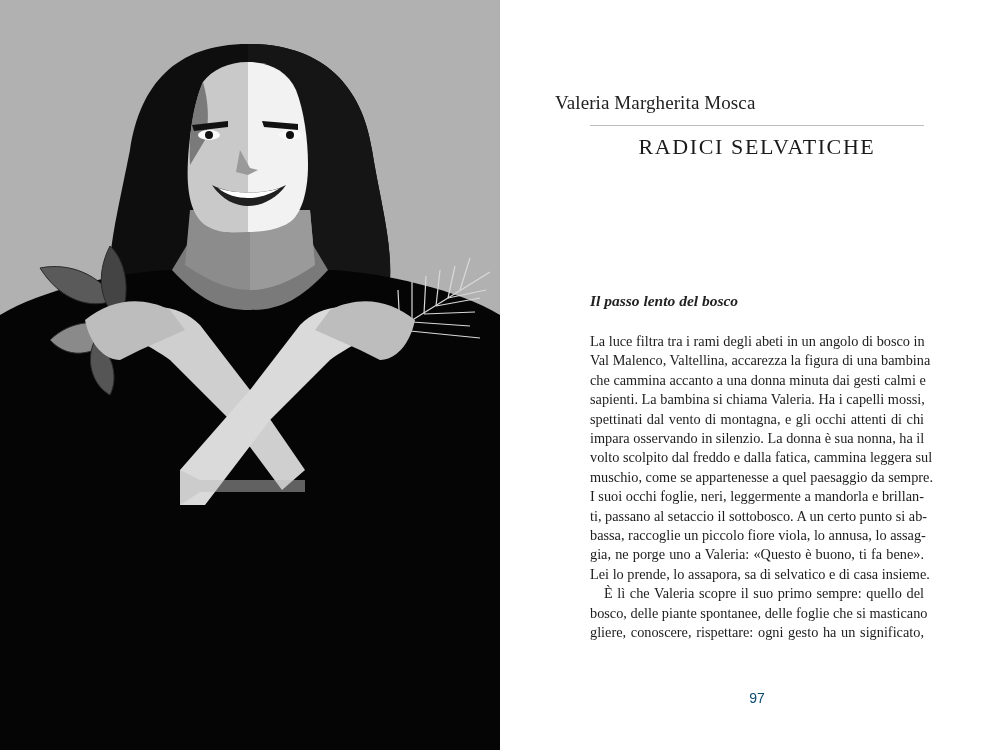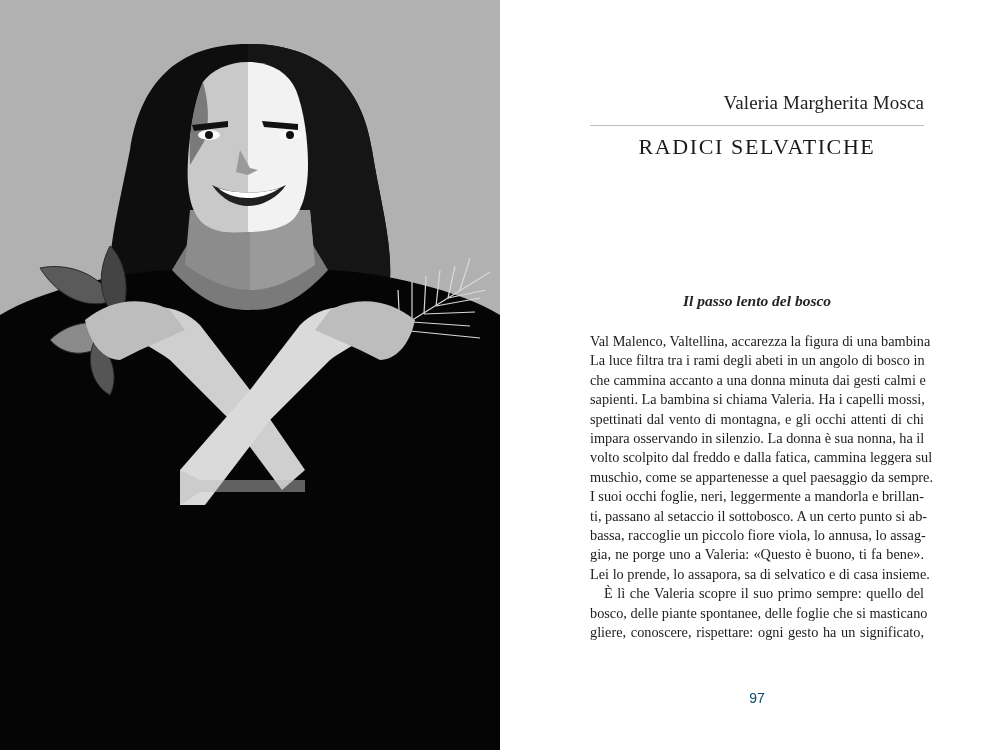--- a/index.html
+++ b/index.html
@@ -2,32 +2,32 @@
 <html><head>
   <meta charset="utf-8">
   <style>
     * { margin: 0; padding: 0; box-sizing: border-box; }
     html, body { width: 1000px; height: 750px; overflow: hidden; background: #ffffff; }
     .spread { position: relative; width: 1000px; height: 750px; display: flex; }
     .left-page { position: relative; width: 500px; height: 750px; background: #b1b1b1; overflow: hidden; }
     .left-page svg { position: absolute; left: 0; top: 0; width: 500px; height: 750px; }
     .right-page { position: relative; width: 500px; height: 750px; background: #ffffff; }
     .author {
-      position: absolute; left: 590px; top: 92px; width: 334px; text-align: right;
+      position: absolute; left: 555px; top: 92px; width: 334px; text-align: left;
       font-family: "Liberation Serif", "DejaVu Serif", serif; font-size: 19px; color: #222;
       letter-spacing: 0.1px;
     }
     .divider { position: absolute; left: 590px; top: 125px; width: 334px; height: 1px; background: #bdbdbd; }
     .book-title {
       position: absolute; left: 590px; top: 134px; width: 334px; text-align: center;
       font-family: "Liberation Serif", "DejaVu Serif", serif; font-size: 22px; color: #1a1a1a;
       letter-spacing: 1.6px; font-weight: normal;
     }
     .chapter-title {
-      position: absolute; left: 590px; top: 292px; width: 334px; text-align: center;
+      position: absolute; left: 590px; top: 292px; width: 334px; text-align: left;
       font-family: "Liberation Serif", "DejaVu Serif", serif; font-style: italic; font-size: 15.5px; color: #222;
     }
     .body-text {
       position: absolute; left: 590px; top: 332px; width: 334px;
       font-family: "Liberation Serif", "DejaVu Serif", serif; font-size: 14.3px; line-height: 19.4px; color: #1c1c1c;
     }
     .body-text .line { display: block; white-space: nowrap; text-align: justify; text-align-last: justify; }
     .body-text .line.last { text-align-last: left; }
     .body-text .line.indent { padding-left: 14px; }
     .page-number {
@@ -92,22 +92,22 @@
   </div>
 
   <div class="right-page"></div>
 
   <div class="author">Valeria Margherita Mosca</div>
   <div class="divider"></div>
   <h1 class="book-title">RADICI SELVATICHE</h1>
   <h2 class="chapter-title">Il passo lento del bosco</h2>
 
   <div class="body-text">
+    <span class="line">La luce filtra tra i rami degli abeti in un angolo di bosco in</span>
     <span class="line">Val Malenco, Valtellina, accarezza la figura di una bambina</span>
-    <span class="line">La luce filtra tra i rami degli abeti in un angolo di bosco in</span>
     <span class="line">che cammina accanto a una donna minuta dai gesti calmi e</span>
     <span class="line">sapienti. La bambina si chiama Valeria. Ha i capelli mossi,</span>
     <span class="line">spettinati dal vento di montagna, e gli occhi attenti di chi</span>
     <span class="line">impara osservando in silenzio. La donna è sua nonna, ha il</span>
     <span class="line">volto scolpito dal freddo e dalla fatica, cammina leggera sul</span>
     <span class="line">muschio, come se appartenesse a quel paesaggio da sempre.</span>
     <span class="line">I suoi occhi foglie, neri, leggermente a mandorla e brillan-</span>
     <span class="line">ti, passano al setaccio il sottobosco. A un certo punto si ab-</span>
     <span class="line">bassa, raccoglie un piccolo fiore viola, lo annusa, lo assag-</span>
     <span class="line">gia, ne porge uno a Valeria: «Questo è buono, ti fa bene».</span>

